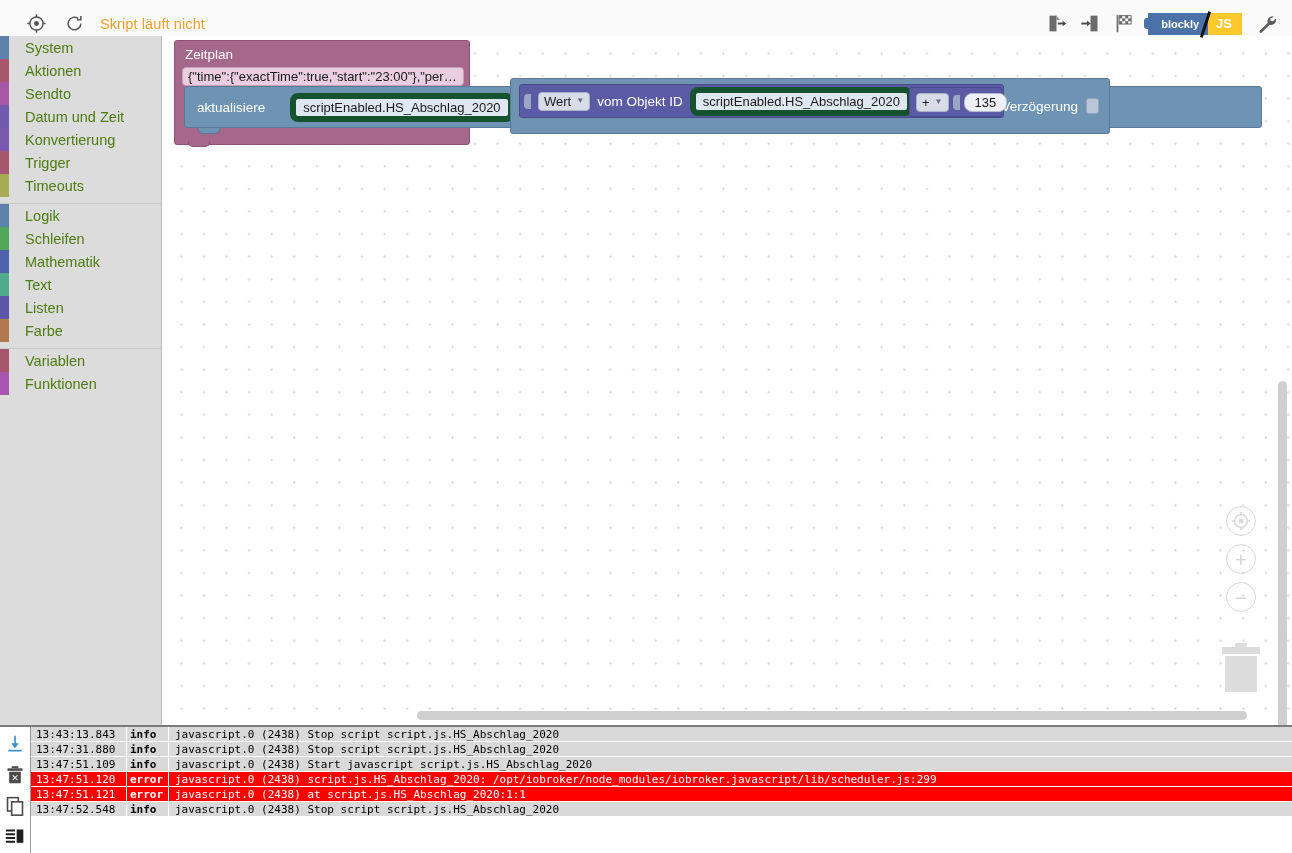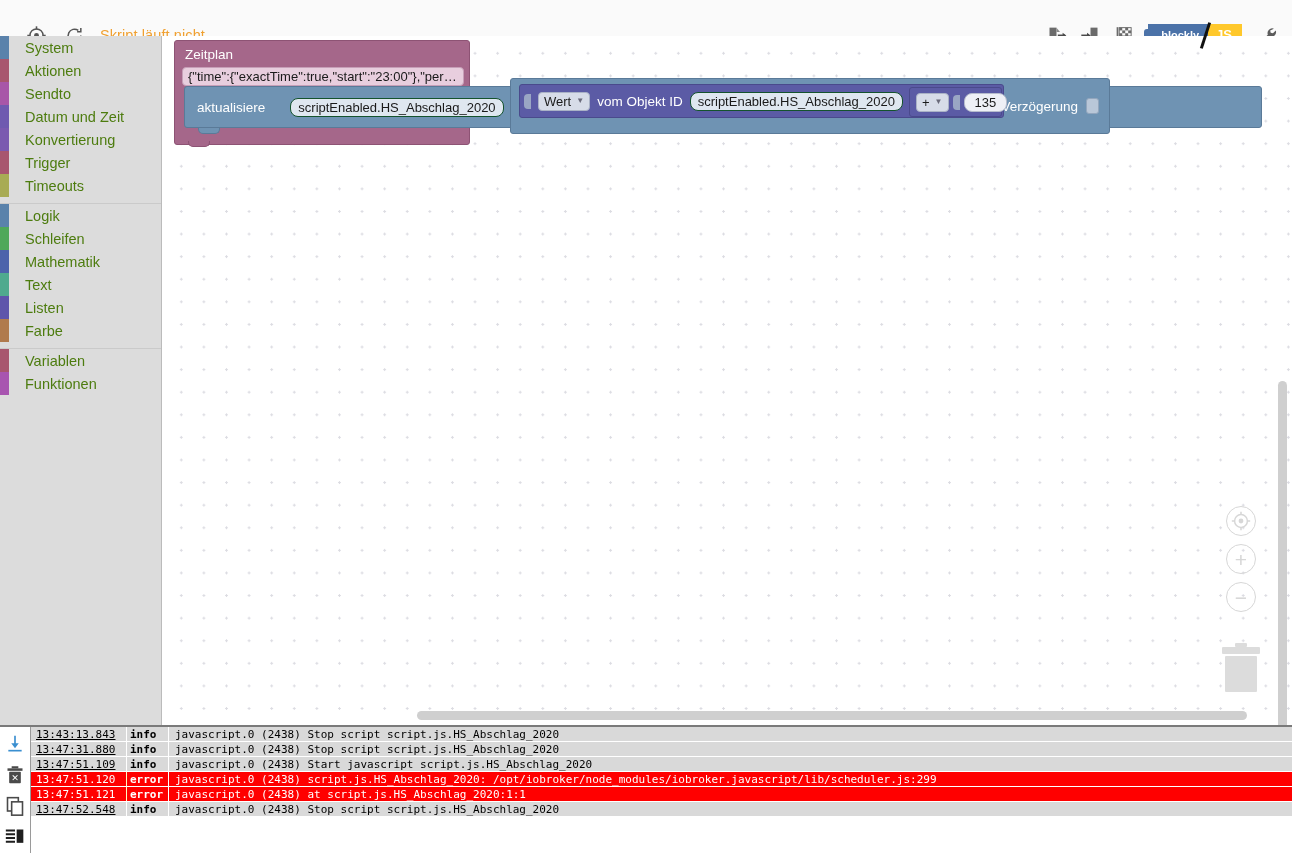--- a/index.html
+++ b/index.html
@@ -12,21 +12,21 @@
   }
 
   #app { position: relative; width: 1292px; height: 853px; }
 
   
   #toolbar {
     position: absolute; left: 0; top: 0;
     width: 1292px; height: 48px;
     background: #fafafa;
     border-bottom: 1px solid #d8d8d8;
-    display: flex; align-items: flex-end;
+    display: flex; align-items: center;
   }
   #toolbar-left { display: flex; align-items: center; padding-left: 24px; gap: 14px; }
   #toolbar-right { margin-left: auto; display: flex; align-items: center; gap: 10px; padding-right: 14px; }
   .tb-icon { width: 24px; height: 24px; display: flex; align-items: center; justify-content: center; cursor: pointer; }
   .run-status {
     color: #f0a030; font-size: 14.5px; letter-spacing: .1px;
     white-space: nowrap;
   }
 
   .mode-toggle {
@@ -141,21 +141,21 @@
     border-radius: 3px;
     display: flex; align-items: center;
   }
   #block-update .inner {
     display: flex; align-items: center; gap: 25px; padding-left: 12px;
   }
   .blk-text { font-size: 13.5px; color: #ffffff; white-space: nowrap; }
   .field-light {
     display: inline-block;
     background: #dfe7f0;
-    border: 1px solid #14532d;
+    border: 6px solid #14532d;
     border-radius: 8px;
     padding: 1px 7px;
     font-size: 13px; color: #1a1a1a;
     white-space: nowrap;
   }
   #block-update-notch {
     position: absolute; left: 36px; top: 92px;
     width: 22px; height: 6px;
     background: #6f93b3;
     border: 1px solid #5a7a98; border-top: none;
@@ -279,21 +279,21 @@
   .log-row {
     display: flex; align-items: stretch;
     height: 15px; font-family: "DejaVu Sans Mono", monospace;
     font-size: 11px; line-height: 15px;
     border-bottom: 1px solid #ffffff;
   }
   .log-row.info { background: #d9d9d9; color: #000000; }
   .log-row.error { background: #ff0000; color: #ffffff; }
   .log-ts { width: 96px; flex: 0 0 96px; padding-left: 5px; }
   .log-lvl { width: 42px; flex: 0 0 42px; font-weight: bold; padding-left: 3px; }
-  .log-row.info .log-ts { border-right: 1px solid #ffffff; text-decoration: underline; }
+  .log-row.info .log-ts { border-right: 1px solid #ffffff; }
   .log-row.info .log-lvl { border-right: 1px solid #ffffff; }
   .log-row.error .log-ts { border-right: 1px solid #fef9c3; }
   .log-row.error .log-lvl { border-right: 1px solid #ffffff; }
   .log-msg { flex: 1 1 auto; padding-left: 6px; white-space: nowrap; overflow: hidden; }
 </style>
 </head>
 <body>
 
 <div id="app">
 

